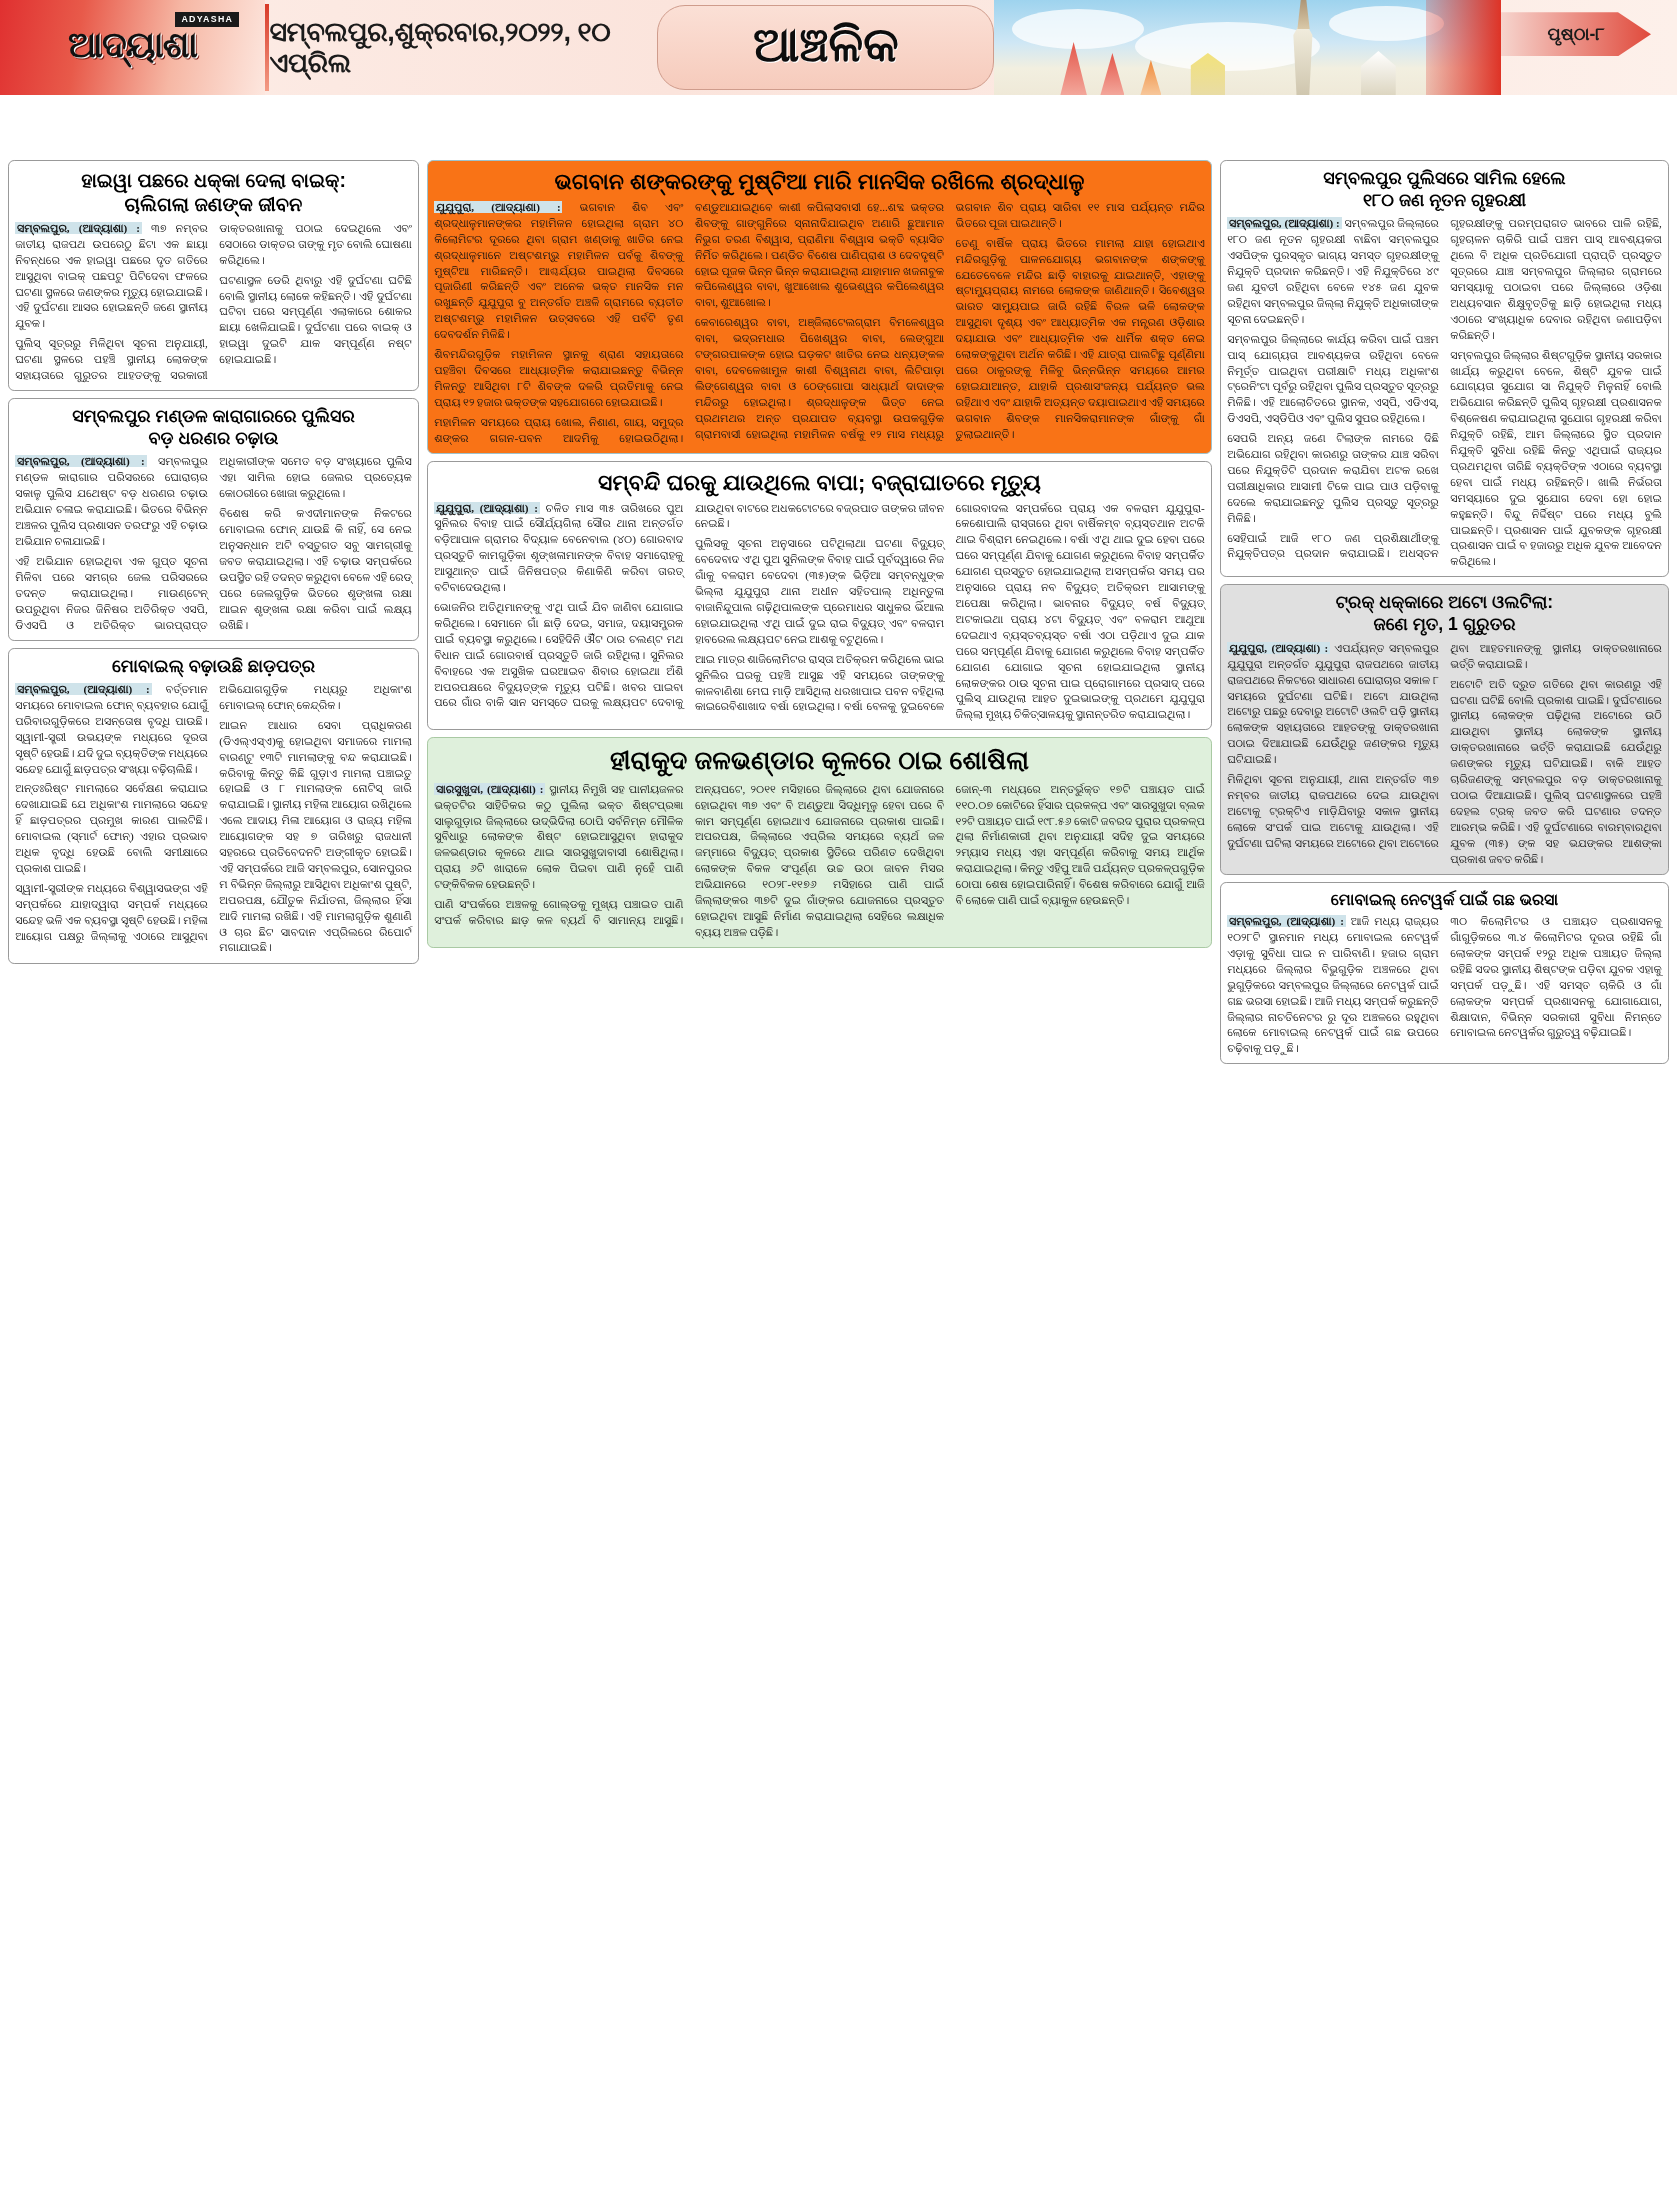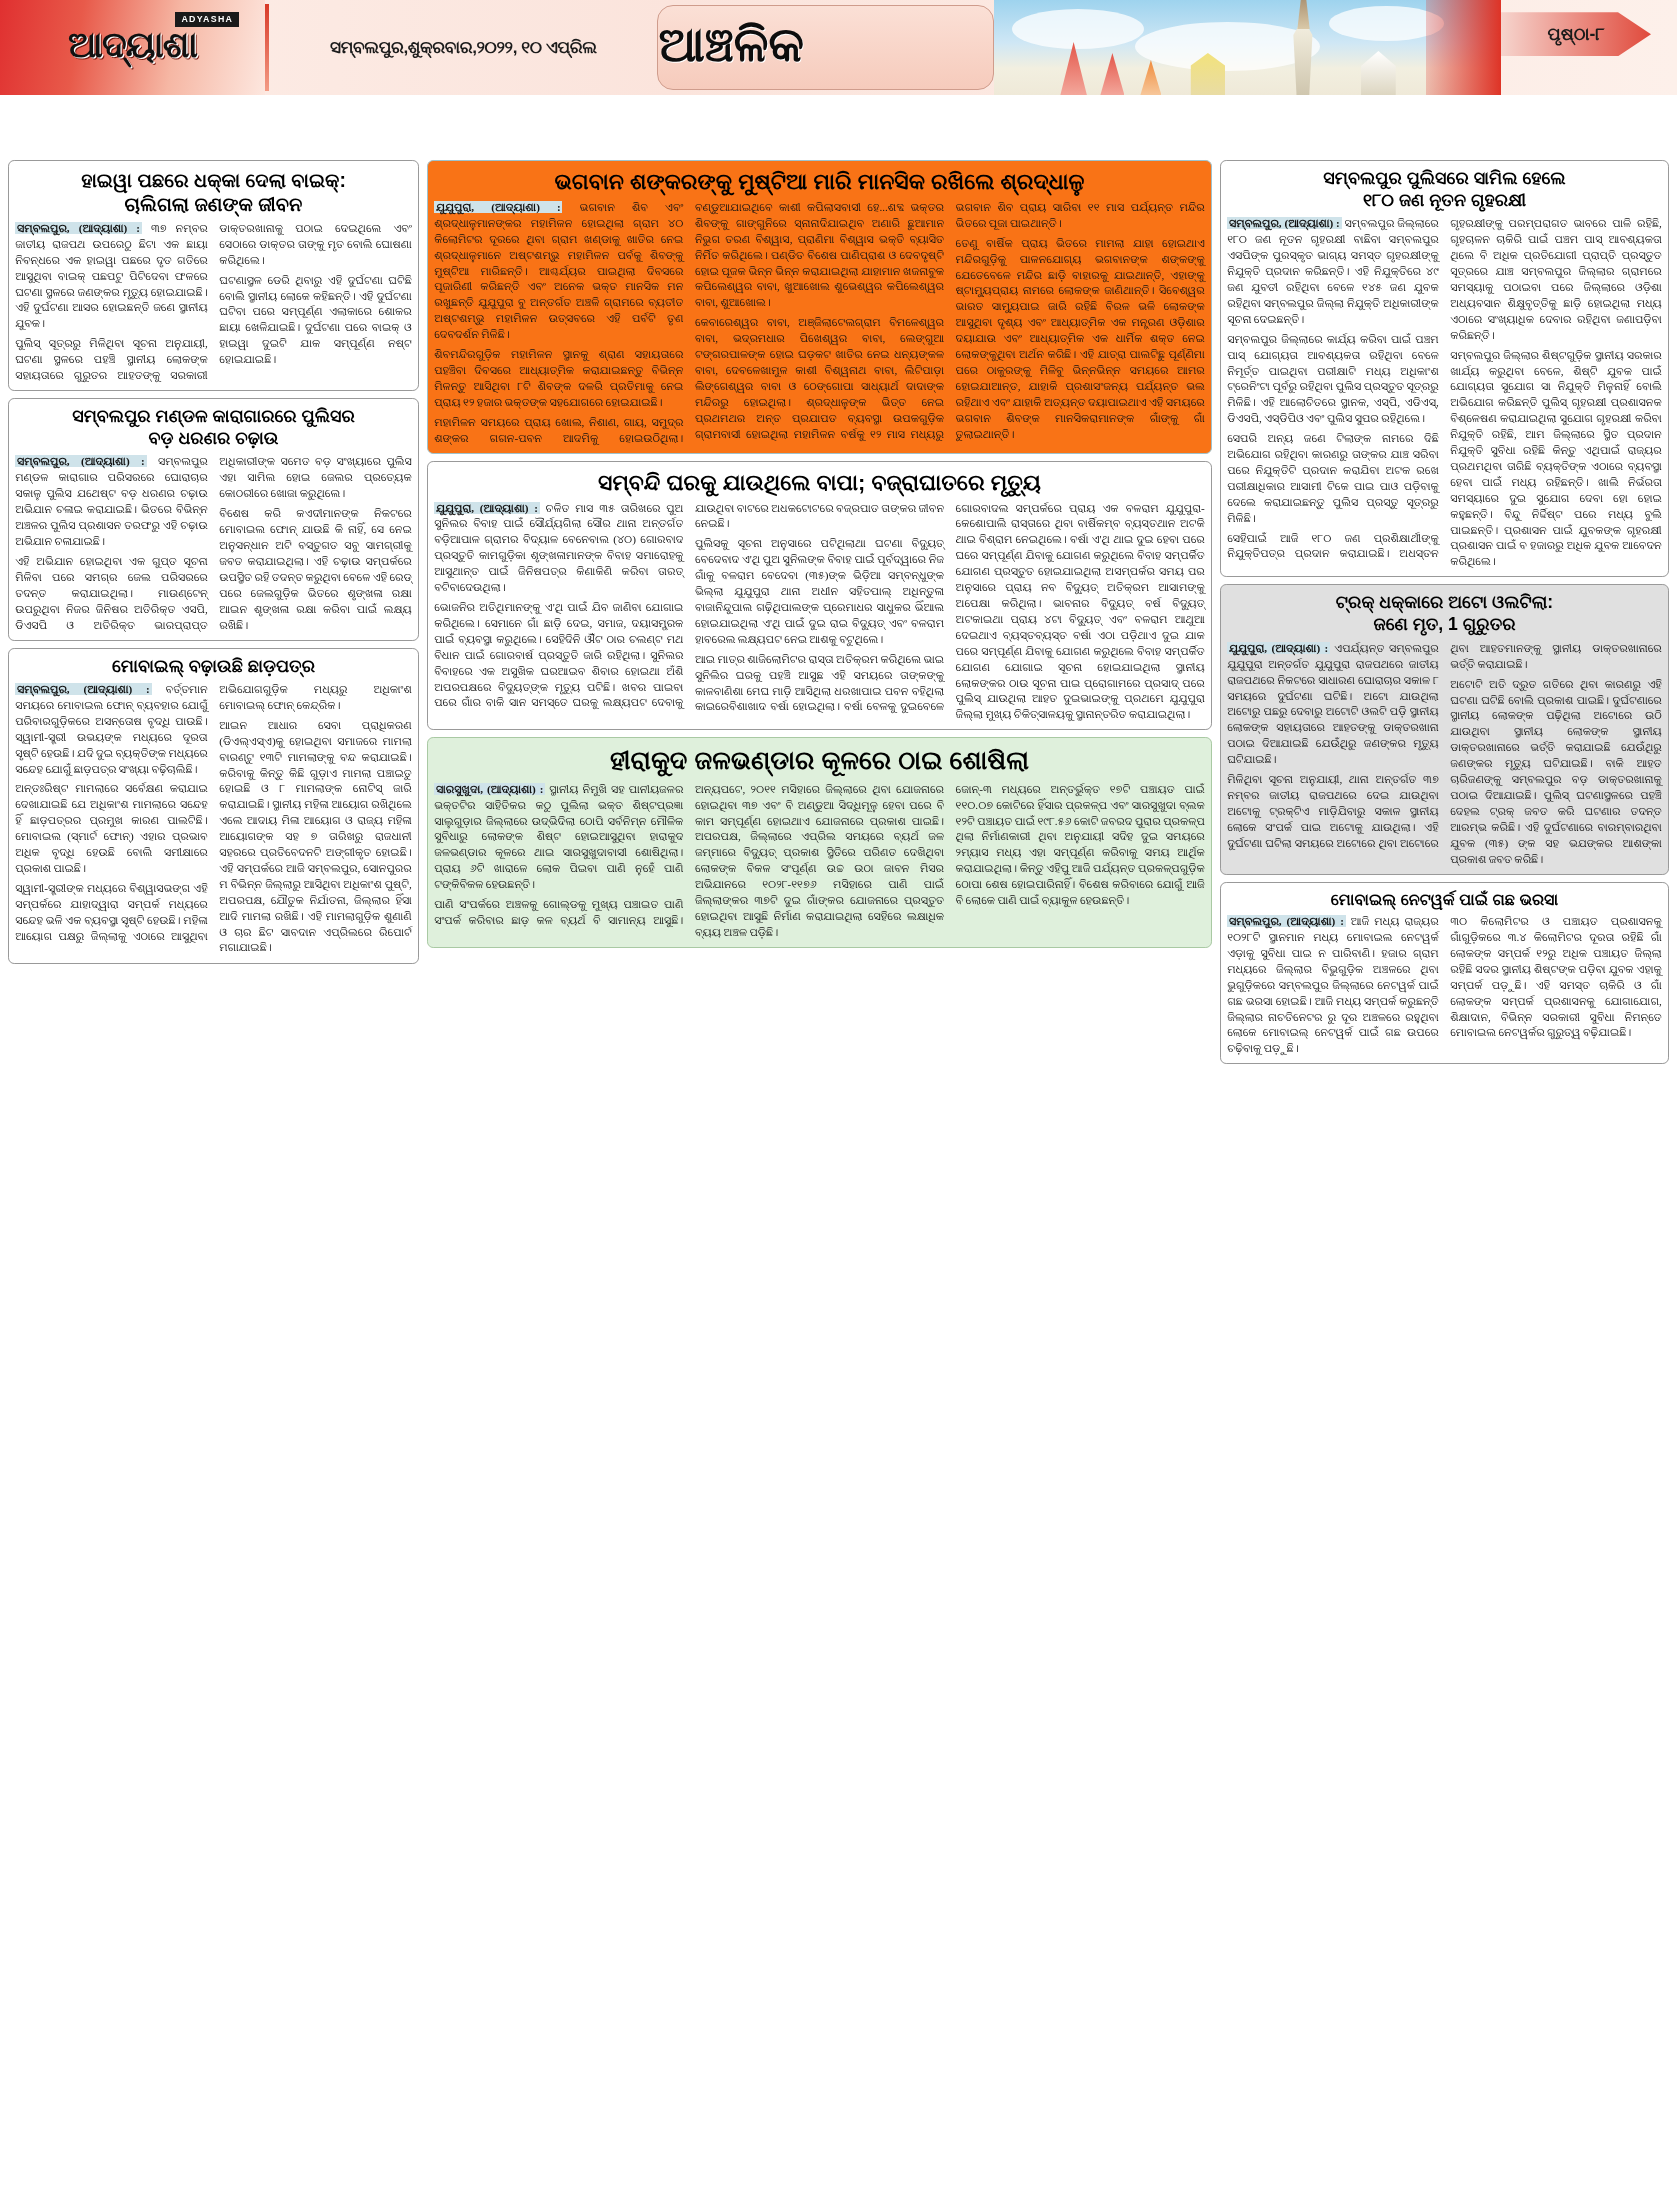--- a/index.html
+++ b/index.html
@@ -39,29 +39,29 @@
     background:#1a1a1a;color:#fff;font-size:8.8px;letter-spacing:1.3px;
     padding:2.2px 6.2px;font-family:"Liberation Sans","DejaVu Sans",sans-serif;
     font-weight:bold;
   }
   .mh-rule{
     width:4.4px;background:linear-gradient(180deg,#d83a28,#f39b85);
     flex:0 0 4.4px;margin:4.4px 0;
   }
   .mh-date{
     flex:0 0 388px;display:flex;align-items:center;justify-content:center;
-    font-size:17px;font-weight:bold;color:#1b1b1b;
+    font-size:27px;font-weight:bold;color:#1b1b1b;
     font-family:"Liberation Sans","DejaVu Sans",sans-serif;
     letter-spacing:-0.4px;
   }
   .mh-section{
-    flex:0 0 335px;display:flex;align-items:center;
+    flex:0 0 335px;display:flex;align-items:center;justify-content:center;
     margin:5.3px 0;
     background:linear-gradient(180deg,#fbe0d6,#f6cbbc);
-    border:1.3px solid #cf9c8c;border-radius:16px;
+    border:1.3px solid #cf9c8c;border-radius:28px;
   }
   .mh-section span{
     font-size:48px;font-weight:bold;color:#0d0d0d;
     text-shadow:0.9px 0.9px 0 #fff;
     font-family:"Liberation Sans","DejaVu Sans",sans-serif;
     line-height:1;padding-bottom:4.4px;
   }
   .mh-art{
     flex:1 1 auto;position:relative;overflow:hidden;
     background:linear-gradient(180deg,#9ed3ee 0%,#cfe7f5 45%,#f2efe0 72%,#efe9d8 100%);

